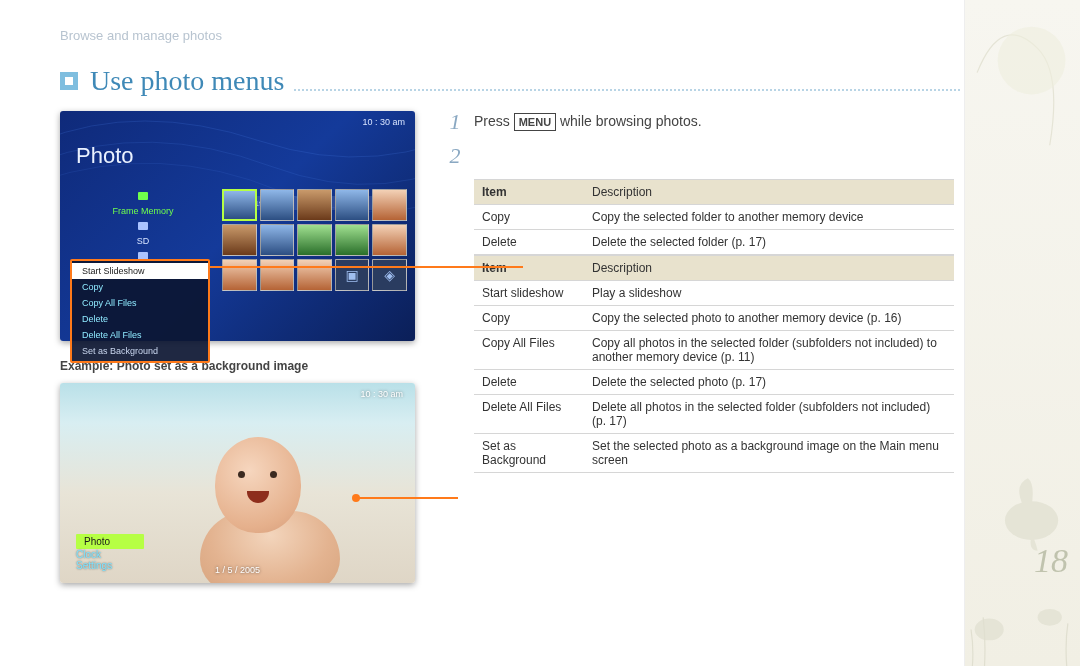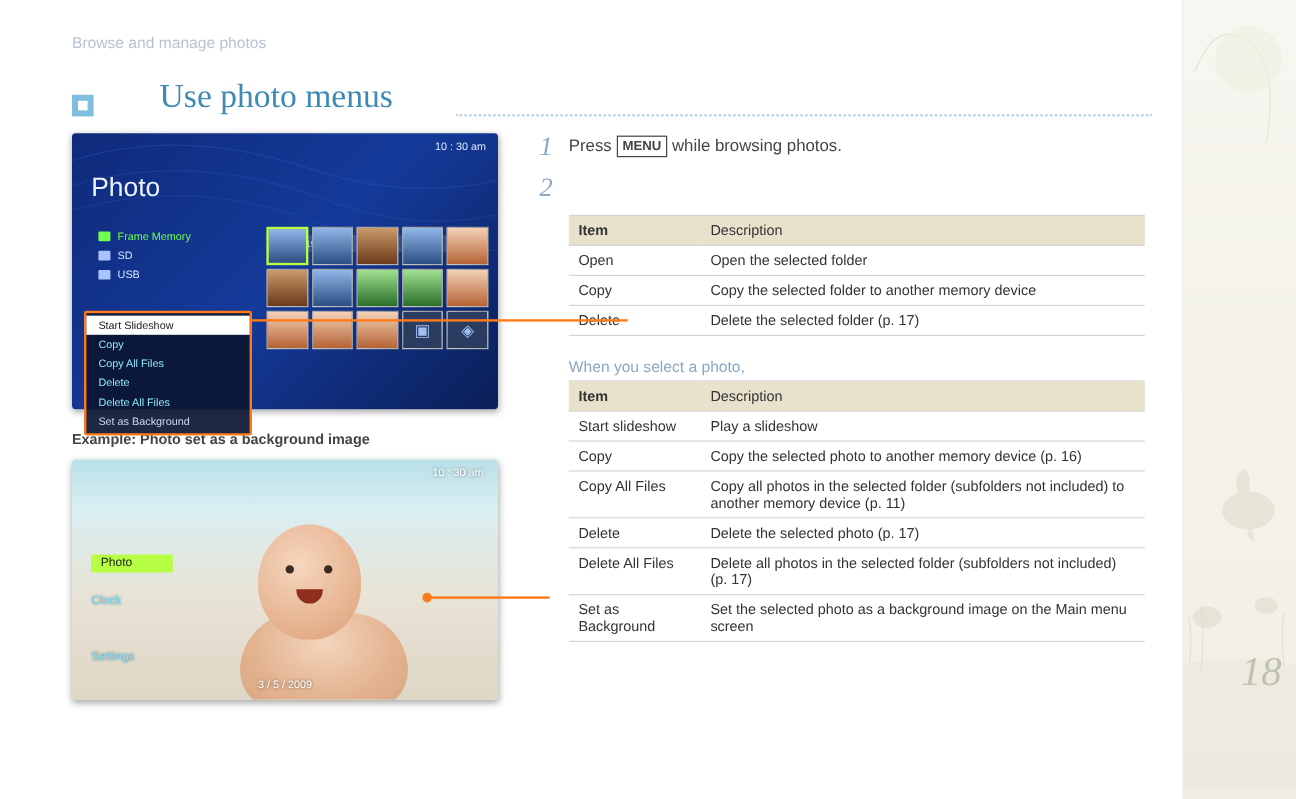--- a/index.html
+++ b/index.html
@@ -17,23 +17,22 @@
     top: 28px;
     width: 900px;
   }
   .section-label {
     color: #b8c4d0;
     font-size: 13px;
     margin-bottom: 22px;
   }
   .title-row {
     display: flex;
-    align-items: flex-end;
+    align-items: center;
     margin-bottom: 14px;
-    gap: 43px;
   }
   .title-icon {
     width: 18px;
     height: 18px;
     background: #7fbedf;
     margin-right: 12px;
     position: relative;
   }
   .title-icon::after {
     content: "";
@@ -111,20 +110,21 @@
     left: 18px; top: 78px;
     width: 130px;
   }
   .device1 .src {
     display: flex;
     align-items: center;
     gap: 6px;
     font-size: 9px;
     padding: 3px 4px;
     color: #d5e3ff;
+    flex-direction: column;
   }
   .device1 .src .dot {
     width: 10px; height: 8px; background: #69b8ff; border-radius: 1px;
   }
   .device1 .src.active { color: #6fff4d; }
   .device1 .src.active .dot { background: #6fff4d; }
   .device1 .thumbs {
     position: absolute;
     left: 162px; top: 78px; right: 8px; bottom: 8px;
     display: grid;
@@ -214,21 +214,21 @@
     position:absolute; left:187px; top:108px;
     width: 22px; height: 12px;
     background:#8e2e1c;
     border-radius: 0 0 12px 12px;
   }
   .menu2 {
     position: absolute;
     left: 16px; bottom: 12px;
     font-size: 10px;
   }
-  .menu2 .mi2 { color:#7fe3ff; padding: 18px 0; text-shadow: 0 0 2px rgba(0,0,0,0.6);}
+  .menu2 .mi2 { color:#7fe3ff; padding: 0 0; text-shadow: 0 0 2px rgba(0,0,0,0.6);}
   .menu2 .mi2.active {
     background:#b6ff44;
     color:#1a1a1a;
     padding: 2px 34px 2px 8px;
     border-radius: 1px;
     display: inline-block;
     text-shadow:none;
   }
   .pager2 {
     position: absolute;
@@ -304,21 +304,21 @@
     background: #e8e2cd;
     font-weight: normal;
     border-top: 1px solid #d6d6d6;
   }
   .tbl .col1 { width: 110px; font-weight: bold; }
 
   
   .side-art {
     position: absolute;
     right: 0; top: 0;
-    width: 95px;
+    width: 116px;
     height: 666px;
     background: linear-gradient(180deg, #f7f6f0 0%, #f1efe4 100%);
     border-left: 1px solid #eee;
     overflow: hidden;
   }
   .side-art svg { position:absolute; inset:0; }
   .page-num {
     position: absolute;
     right: 12px;
     top: 542px;
@@ -459,21 +459,21 @@
         <div class="baby-body"></div>
         <div class="baby-head"></div>
         <div class="baby-eye l"></div>
         <div class="baby-eye r"></div>
         <div class="baby-mouth"></div>
         <div class="menu2">
           <div><span class="mi2 active">Photo</span></div>
           <div class="mi2">Clock</div>
           <div class="mi2">Settings</div>
         </div>
-        <div class="pager2">3 / 5 / 2009</div>
+        <div class="pager2">1 / 5 / 2005</div>
       </div>
 
     </div>
 
     <div class="right-col">
 
       <div class="step">
         <div class="step-num">1</div>
         <div class="step-text">
           <span>Press </span><span class="keycap">MENU</span><span> while browsing photos.</span>
@@ -484,35 +484,30 @@
         <div class="step-num">2</div>
       </div>
 
       <table class="tbl">
         <tbody>
             <tr>
           <th class="col1">Item</th>
           <th>Description</th>
         </tr>
         <tr>
-          <td>Open</td>
-          <td>Open the selected folder</td>
-        </tr>
-        <tr>
           <td>Copy</td>
           <td>Copy the selected folder to another memory device</td>
         </tr>
         <tr>
           <td>Delete</td>
           <td>Delete the selected folder (p. 17)</td>
         </tr>
       </tbody>
         </table>
 
-      <div class="sub-caption" style="margin-top:18px">When you select a photo,</div>
       <table class="tbl">
         <tbody>
             <tr>
           <th class="col1">Item</th>
           <th>Description</th>
         </tr>
         <tr>
               <td>Start slideshow</td>
               <td>Play a slideshow</td>
             </tr>

